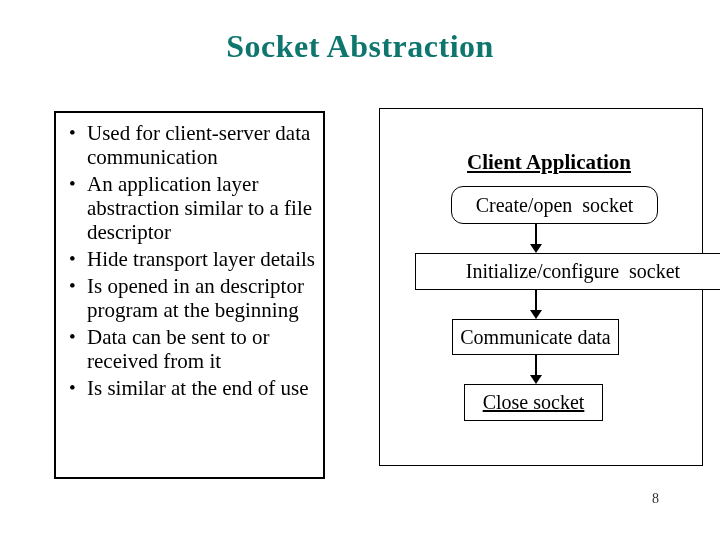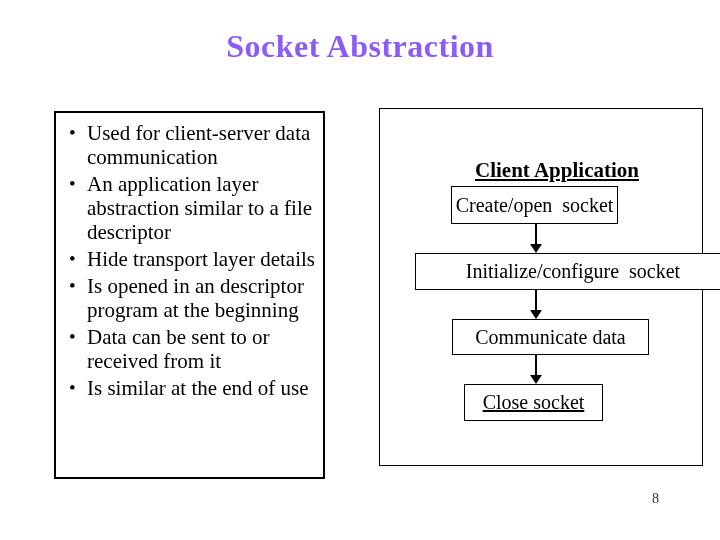--- a/index.html
+++ b/index.html
@@ -18,21 +18,21 @@
   }
   .slide-title {
     position: absolute;
     left: 0;
     top: 28px;
     width: 720px;
     margin: 0;
     text-align: center;
     font-size: 32px;
     font-weight: bold;
-    color: #8b5cf6;
+    color: #0f766e;
     letter-spacing: 0.5px;
   }
   
   .left-panel {
     position: absolute;
     left: 54px;
     top: 111px;
     width: 271px;
     height: 368px;
     border: 2px solid #000000;
@@ -67,40 +67,40 @@
     height: 358px;
     border: 1.5px solid #000000;
     box-sizing: border-box;
     background: #ffffff;
   }
   .diagram-heading {
     position: absolute;
     left: 0;
     top: 33px;
     width: 100%;
-    margin: 16px;
+    margin: 8px;
     text-align: center;
     font-size: 21px;
     font-weight: bold;
     text-decoration: underline;
   }
   .flow-step {
     position: absolute;
     border: 1.5px solid #000000;
     box-sizing: border-box;
     background: #ffffff;
     display: flex;
     align-items: center;
     justify-content: center;
     font-size: 20px;
     white-space: pre;
   }
-  .step-1 { left: 71px;  top: 77px;  width: 167px; height: 38px; }
+  .step-1 { left: 71px;  top: 77px;  width: 207px; height: 38px; border-radius: 12px; }
   .step-2 { left: 35px;  top: 144px; width: 316px; height: 37px; }
-  .step-3 { left: 72px;  top: 210px; width: 197px; height: 36px; }
+  .step-3 { left: 72px;  top: 210px; width: 167px; height: 36px; }
   .step-4 { left: 84px;  top: 275px; width: 139px; height: 37px; text-decoration: underline; }
   .flow-arrow {
     position: absolute;
     width: 12px;
     display: flex;
     flex-direction: column;
     align-items: center;
   }
   .arrow-1 { left: 150px; top: 114px; height: 30px; }
   .arrow-2 { left: 150px; top: 180px; height: 30px; }

